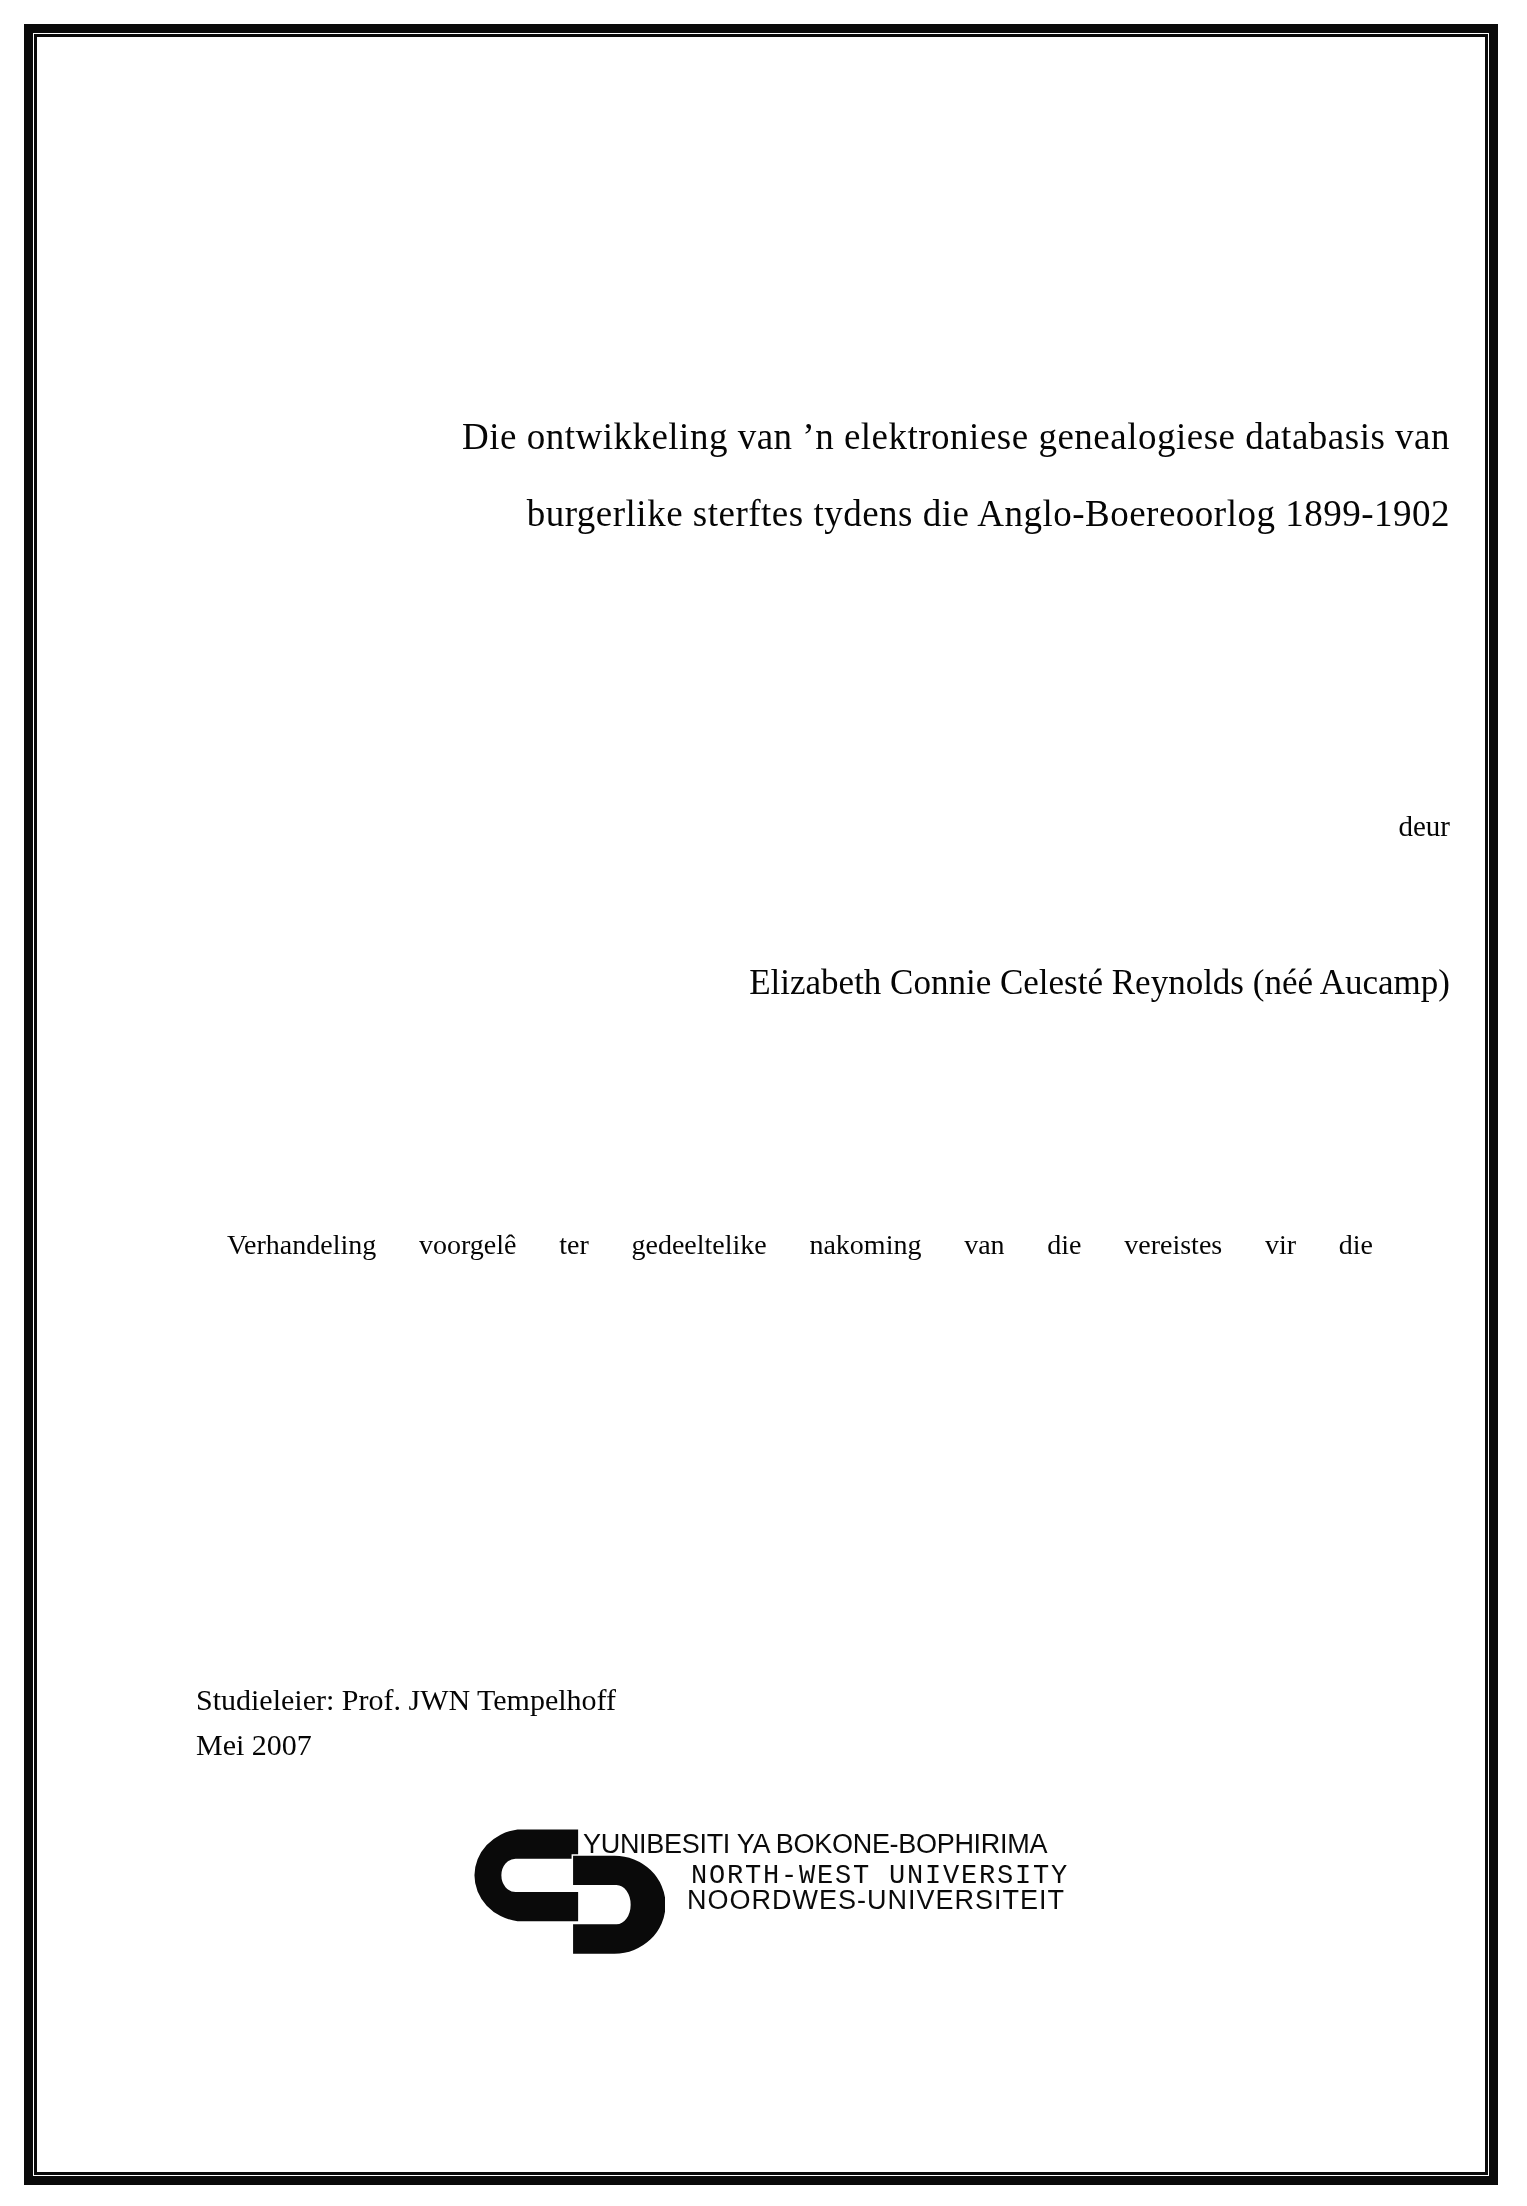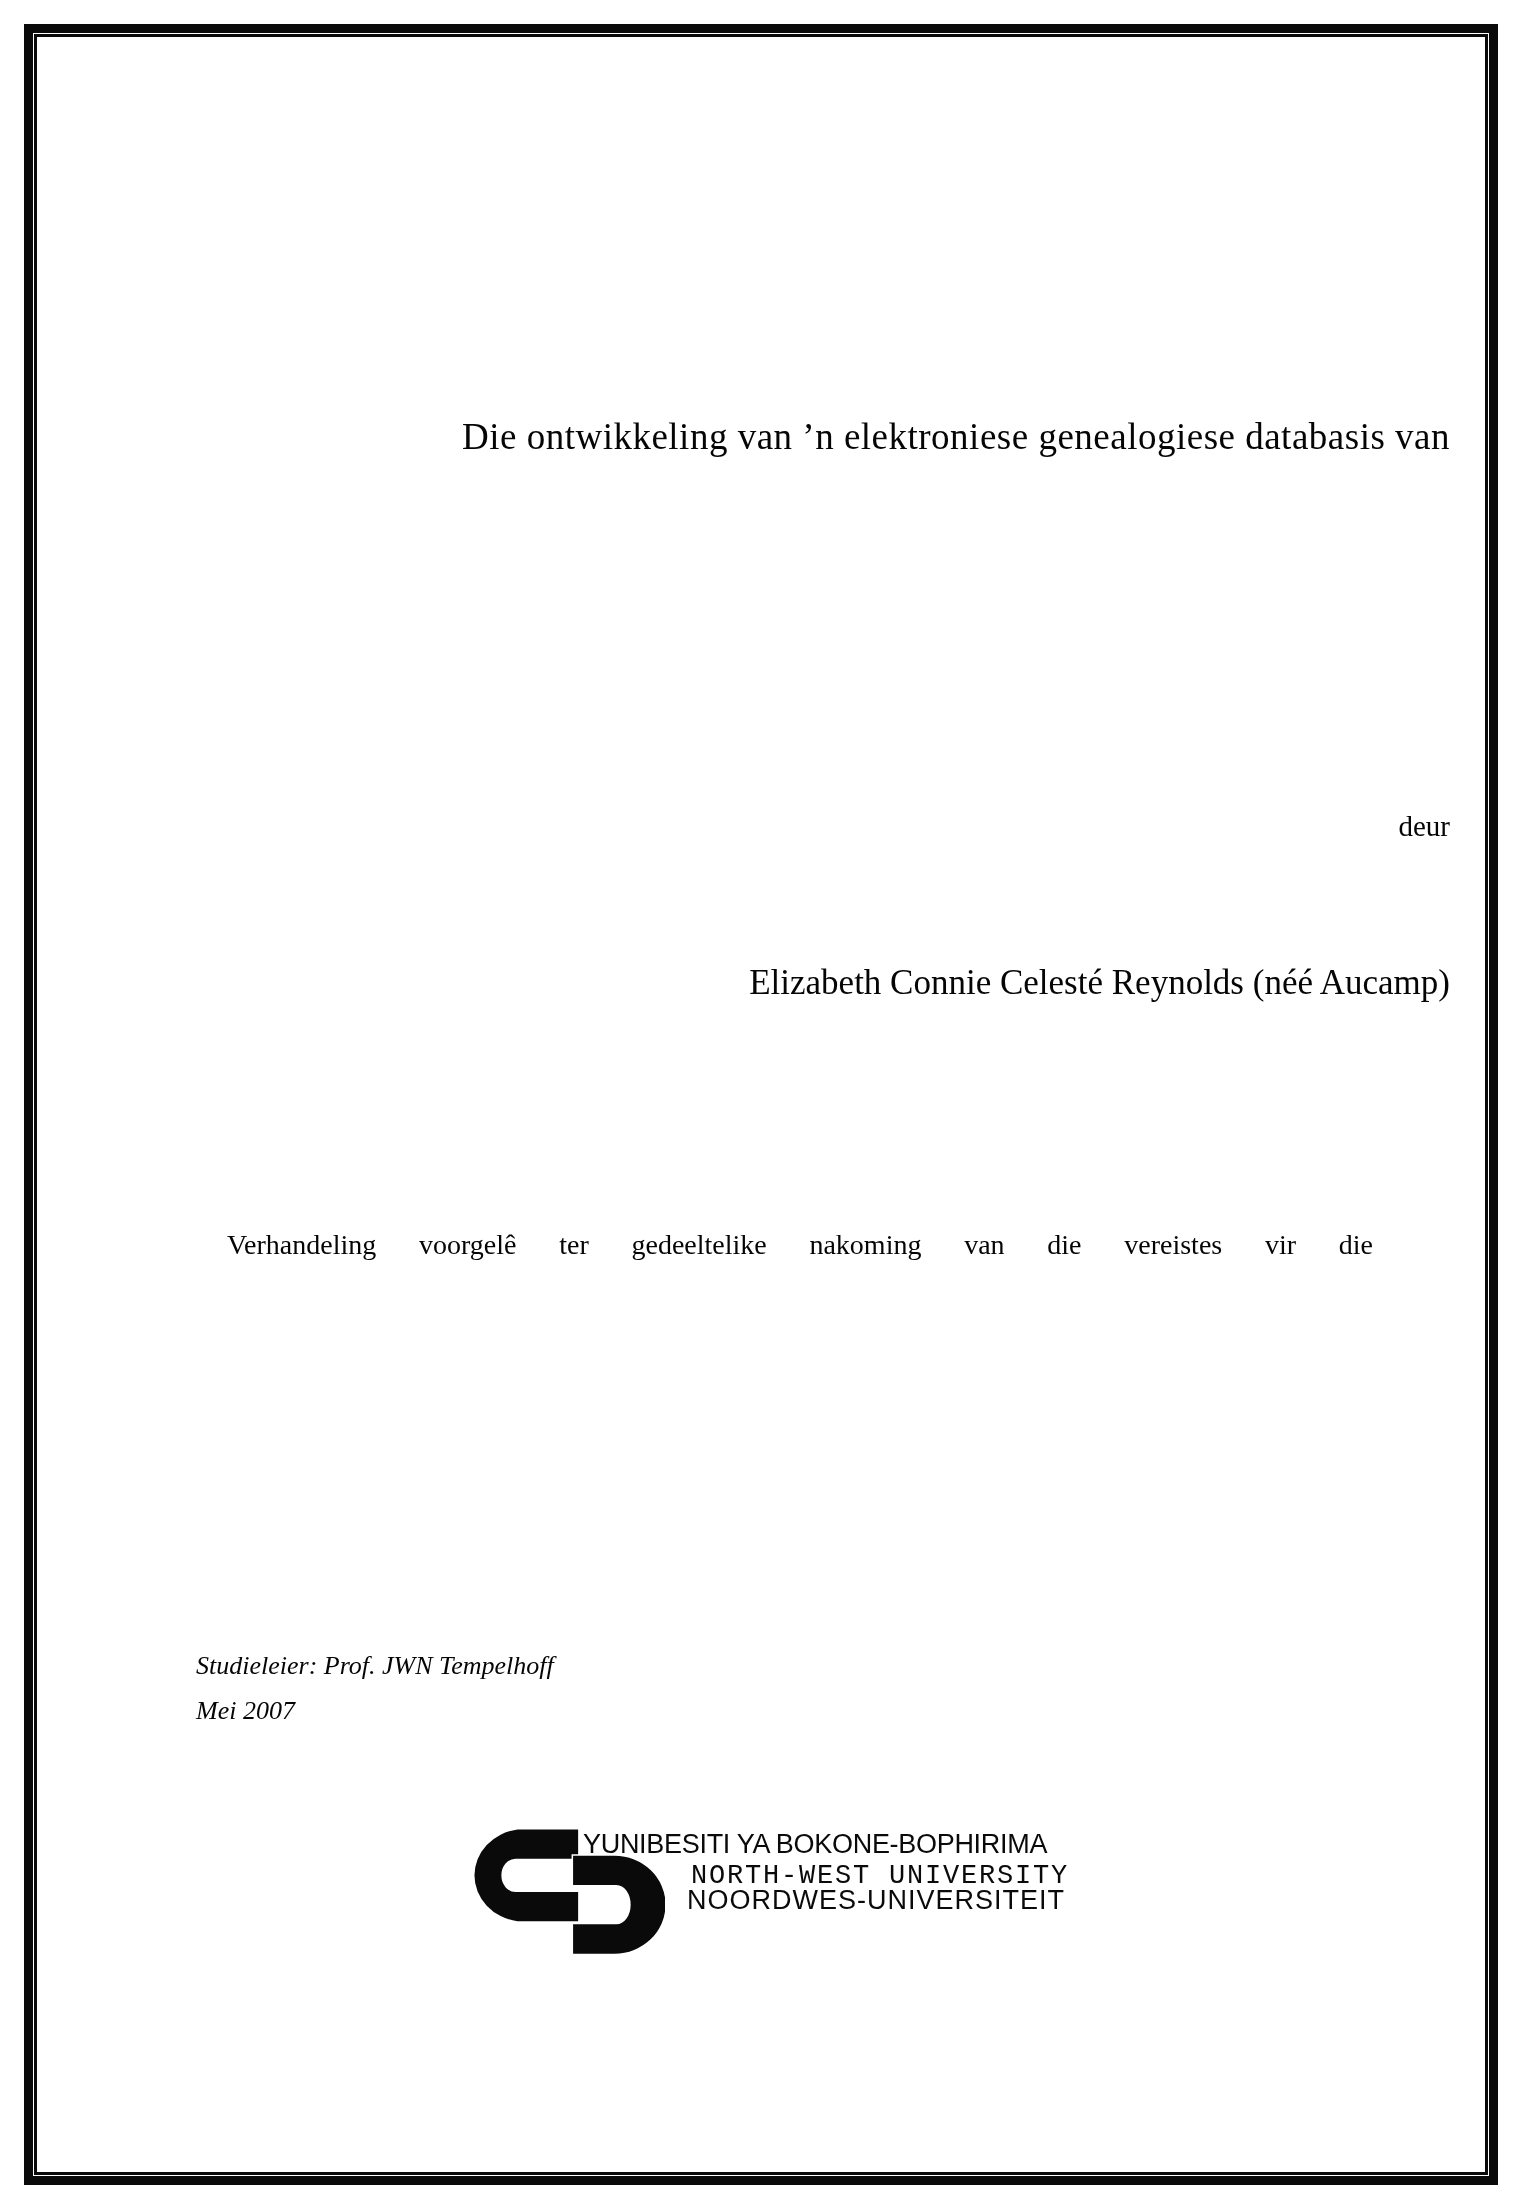--- a/index.html
+++ b/index.html
@@ -61,25 +61,24 @@
   .statement .justified {
     text-align: justify;
     text-align-last: justify;
   }
   .statement .italic {
     font-style: italic;
   }
   .supervisor-block {
     position: absolute;
     left: 196px;
-    top: 1643px;
+    top: 1677px;
     width: 900px;
-    font-size: 26px;
+    font-size: 30px;
     line-height: 45px;
-    font-style: italic;
   }
   .logo {
     position: absolute;
     left: 465px;
     top: 1799px;
     width: 640px;
     height: 132px;
     margin-top: 28px;
   }
   .logo-mark {
@@ -101,20 +100,21 @@
 </style>
 </head>
 <body>
 
 <div class="frame-outer">
   <div class="frame-inner"></div>
 </div>
 
 <div class="centered-block title">
   <div>Die ontwikkeling van ’n elektroniese genealogiese databasis van</div>
+  <div>burgerlike sterftes tydens die Anglo-Boereoorlog 1899-1902</div>
 </div>
 
 <div class="centered-block byline">deur</div>
 
 <div class="centered-block author">Elizabeth Connie Celesté Reynolds (néé Aucamp)</div>
 
 <div class="statement">
   <div class="justified">Verhandeling voorgelê ter gedeeltelike nakoming van die vereistes vir die</div>
 </div>
 

